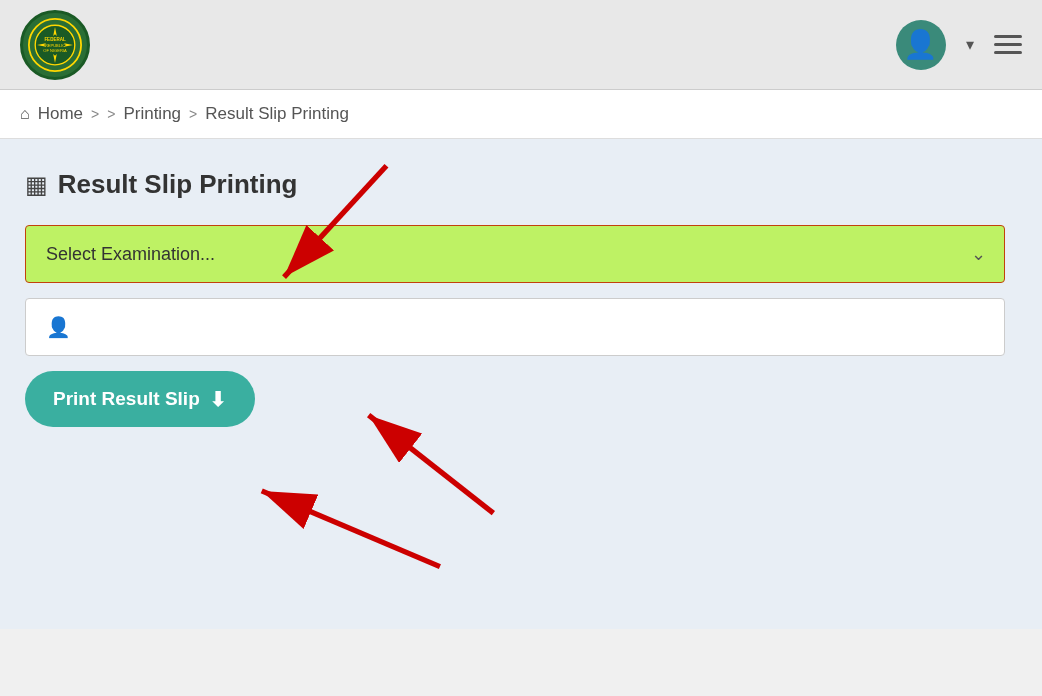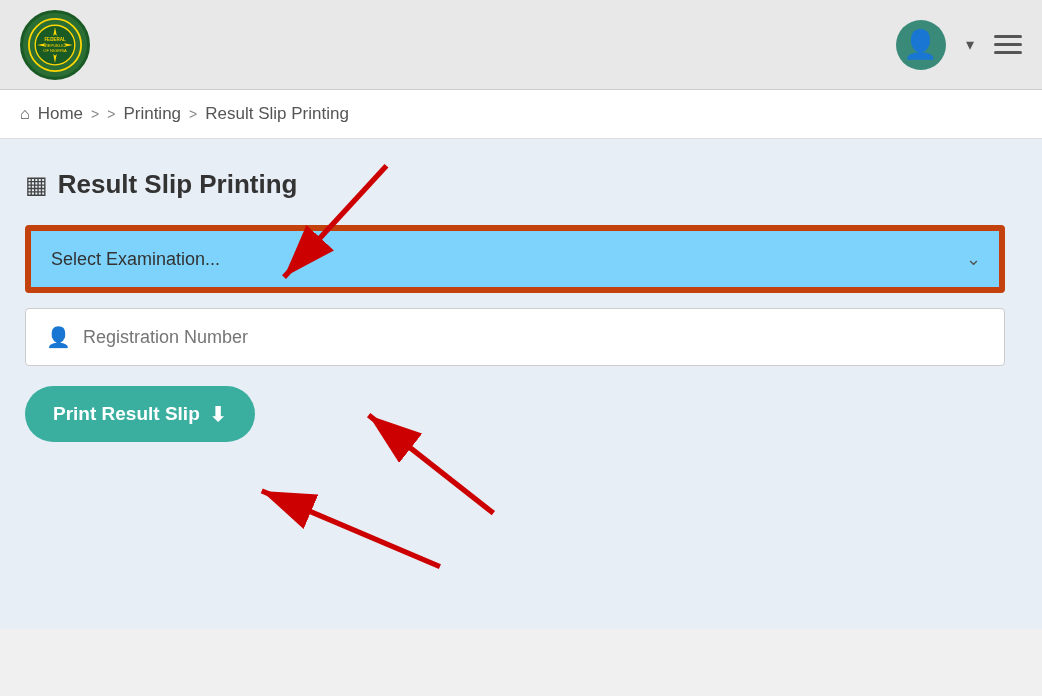--- a/index.html
+++ b/index.html
@@ -155,22 +155,22 @@
     
     .form-container {
       display: flex;
       flex-direction: column;
       gap: 15px;
       max-width: 980px;
     }
 
     .select-wrapper {
       position: relative;
-      background: #7dd3fc;
-      border: 6px solid #c2410c;
+      background: #bef264;
+      border: 1px solid #c2410c;
       border-radius: 4px;
       width: 100%;
     }
 
     .select-field {
       width: 100%;
       padding: 18px 20px;
       font-size: 18px;
       color: #333;
       background: transparent;
@@ -220,21 +220,20 @@
       border: none;
       border-radius: 30px;
       padding: 16px 28px;
       font-size: 19px;
       font-weight: 600;
       cursor: pointer;
       display: flex;
       align-items: center;
       gap: 10px;
       width: fit-content;
-      margin-top: 5px;
     }
 
     .print-btn-icon {
       font-size: 20px;
     }
 
     
     .arrows-overlay {
       position: absolute;
       top: 0;
@@ -303,21 +302,20 @@
         <option value="">Select Examination...</option>
         <option value="first">First Term Examination</option>
         <option value="second">Second Term Examination</option>
         <option value="third">Third Term Examination</option>
       </select>
       <span class="select-chevron">⌄</span>
     </div>
 
     <div class="input-wrapper">
       <span class="input-person-icon">👤</span>
-      <input class="reg-input" type="text" placeholder="Registration Number" style="">
     </div>
 
     <button class="print-btn">
       <span>Print Result Slip</span>
       <span class="print-btn-icon">⬇</span>
     </button>
 
   </div>
 
   <svg class="arrows-overlay" viewBox="0 0 1042 550" xmlns="http://www.w3.org/2000/svg">

